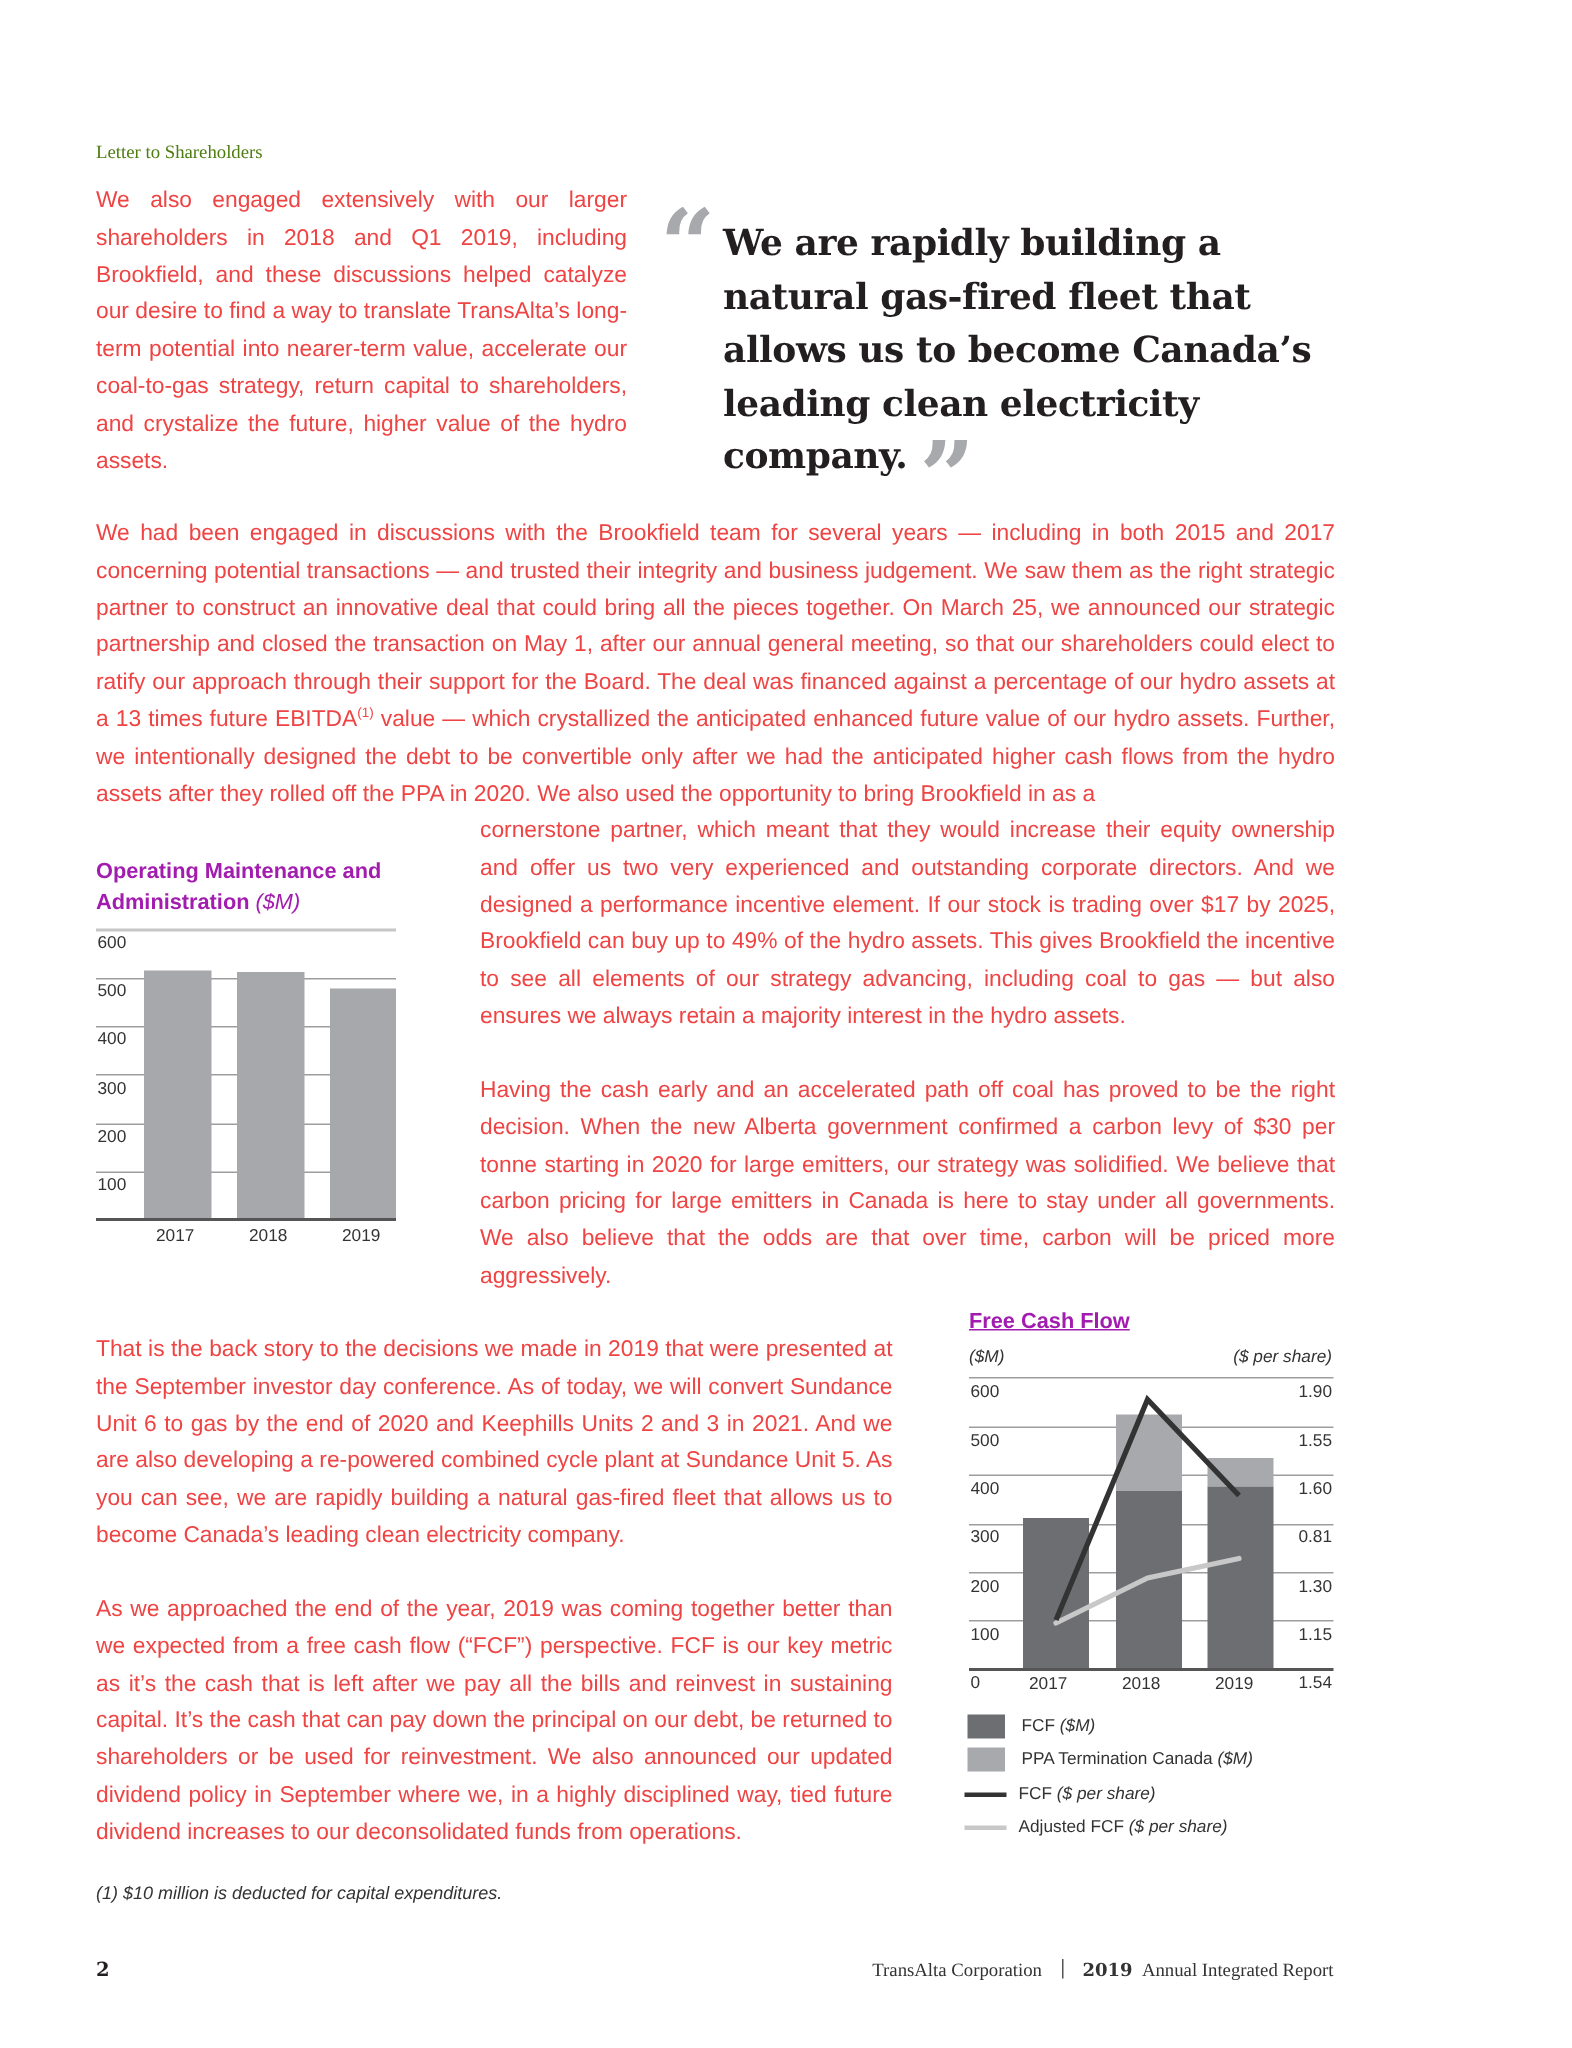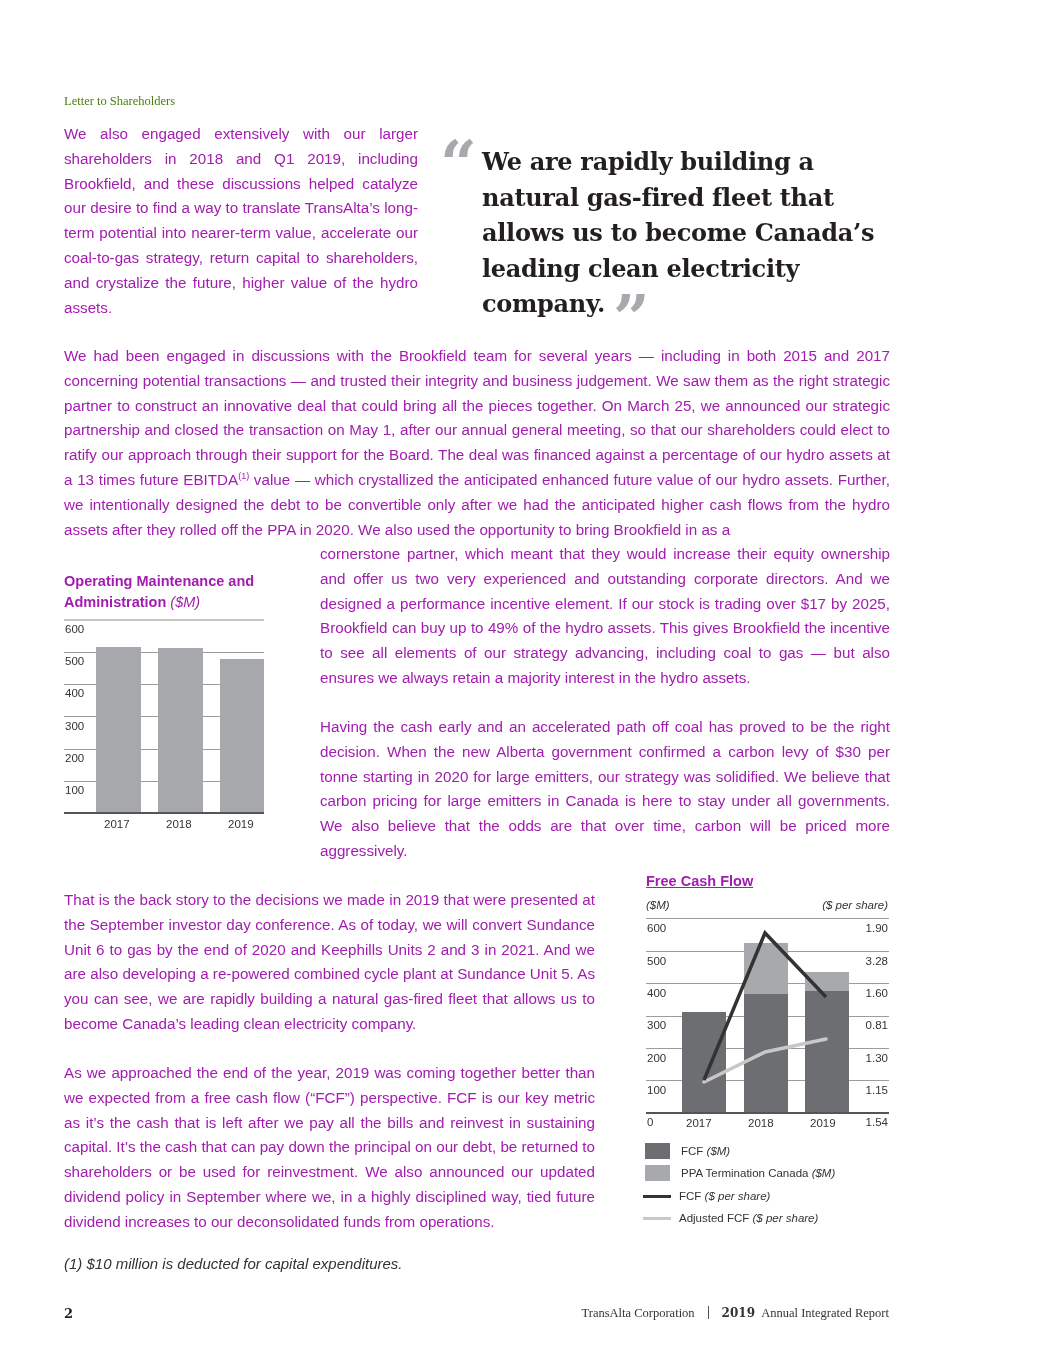--- a/index.html
+++ b/index.html
@@ -1,41 +1,41 @@
 <!DOCTYPE html>
 <html><head>
 <meta charset="utf-8">
 <style>
   html, body { margin: 0; padding: 0; background: #ffffff; }
   body { width: 1048px; height: 1365px; position: relative; overflow: hidden; color: #231f20; }
   .abs { position: absolute; }
 
   .running-head { left: 64px; top: 46px; font-size: 12.5px; color: #4d7c0f; font-family: "Liberation Serif", "DejaVu Serif", serif; margin-top: 48px; }
 
-  .para { font-family: "Liberation Sans", "DejaVu Sans", sans-serif; font-size: 15.2px; line-height: 24.8px; color: #a21caf; text-align: justify; }
+  .para { font-family: "Liberation Sans", "DejaVu Sans", sans-serif; font-size: 15.2px; line-height: 24.8px; color: #ef4444; text-align: justify; }
   .para p { margin: 0; }
   .para .last { text-align-last: left; }
 
   .pull-quote { left: 440px; top: 138px; width: 470px; }
   .pq-open { position: absolute; left: 0; top: -6px; font-family: "DejaVu Serif", serif; font-weight: bold; font-size: 64px; color: #a7a9ac; line-height: 1; }
   .pq-text { position: absolute; left: 42px; top: 6px; width: 430px; font-family: "DejaVu Serif", serif; font-weight: bold; font-size: 24px; line-height: 35.5px; color: #231f20; letter-spacing: -0.3px; }
   .pq-close { display: inline-block; font-family: "DejaVu Serif", serif; font-weight: bold; font-size: 64px; color: #a7a9ac; line-height: 0; vertical-align: -28px; margin-left: 8px; }
 
   
   .chart-title { font-family: "Liberation Sans", "DejaVu Sans", sans-serif; font-weight: bold; font-size: 14.5px; line-height: 21px; color: #a21caf; }
   .chart-title i { font-weight: normal; }
   .axis-label { font-family: "Liberation Sans", "DejaVu Sans", sans-serif; font-size: 11.5px; color: #333; }
   .tick { font-family: "Liberation Sans", "DejaVu Sans", sans-serif; font-size: 11.5px; color: #333; position: absolute; }
   .gridline { position: absolute; height: 1px; background: #9d9d9d; }
   .bar { position: absolute; }
   .legend-row { position: absolute; left: 645px; font-family: "Liberation Sans", "DejaVu Sans", sans-serif; font-size: 11.5px; color: #333; height: 20px; display: flex; align-items: center; }
   .legend-swatch { width: 25px; height: 16px; margin-right: 11px; }
   .legend-line { width: 28px; height: 3px; margin-right: 8px; }
 
-  .footnote { left: 64px; top: 1255px; font-family: "Liberation Sans", "DejaVu Sans", sans-serif; font-style: italic; font-size: 15px; color: #333; }
+  .footnote { left: 64px; top: 1255px; font-family: "Liberation Sans", "DejaVu Sans", sans-serif; font-style: italic; font-size: 12px; color: #333; }
   .page-num { left: 64px; top: 1306px; font-family: "DejaVu Serif", serif; font-weight: bold; font-size: 13px; color: #231f20; }
   .footer-right { right: 159px; top: 1306px; font-family: "Liberation Serif", "DejaVu Serif", serif; font-size: 12.5px; color: #333; white-space: nowrap; }
   .footer-right .sep { display: inline-block; width: 1px; height: 13px; background: #555; margin: 0 13px; vertical-align: -2px; }
   .footer-right b { font-family: "DejaVu Serif", serif; font-size: 12px; }
 </style>
 </head>
 <body>
 
 <div class="abs running-head">Letter to Shareholders</div>
 
@@ -111,21 +111,21 @@
 
   <span class="tick" style="left:647px; top:922px;">600</span>
   <span class="tick" style="left:647px; top:955px;">500</span>
   <span class="tick" style="left:647px; top:987px;">400</span>
   <span class="tick" style="left:647px; top:1019px;">300</span>
   <span class="tick" style="left:647px; top:1052px;">200</span>
   <span class="tick" style="left:647px; top:1084px;">100</span>
   <span class="tick" style="left:647px; top:1116px;">0</span>
 
   <span class="tick" style="right:160px; top:922px;">1.90</span>
-  <span class="tick" style="right:160px; top:955px;">3.28</span>
+  <span class="tick" style="right:160px; top:955px;">1.55</span>
   <span class="tick" style="right:160px; top:987px;">1.60</span>
   <span class="tick" style="right:160px; top:1019px;">0.81</span>
   <span class="tick" style="right:160px; top:1052px;">1.30</span>
   <span class="tick" style="right:160px; top:1084px;margin-left:48px;">1.15</span>
   <span class="tick" style="right:160px; top:1116px;">1.54</span>
 
   <div class="bar" style="left:682px; top:1012px; width:44px; height:100px; background:#6d6e71;"></div>
   <div class="bar" style="left:744px; top:943px; width:44px; height:51px; background:#a7a9ac;"></div>
   <div class="bar" style="left:744px; top:994px; width:44px; height:118px; background:#6d6e71;"></div>
   <div class="bar" style="left:805px; top:972px; width:44px; height:19px; background:#a7a9ac;"></div>

